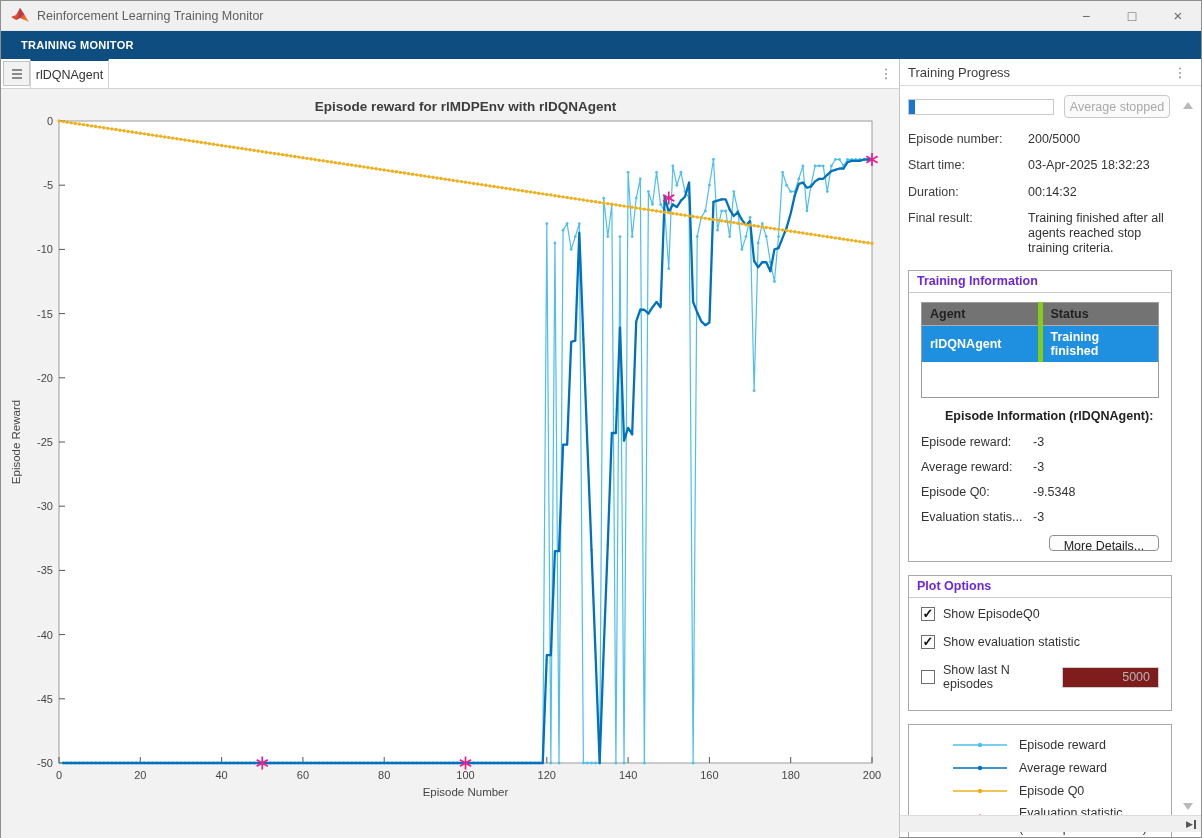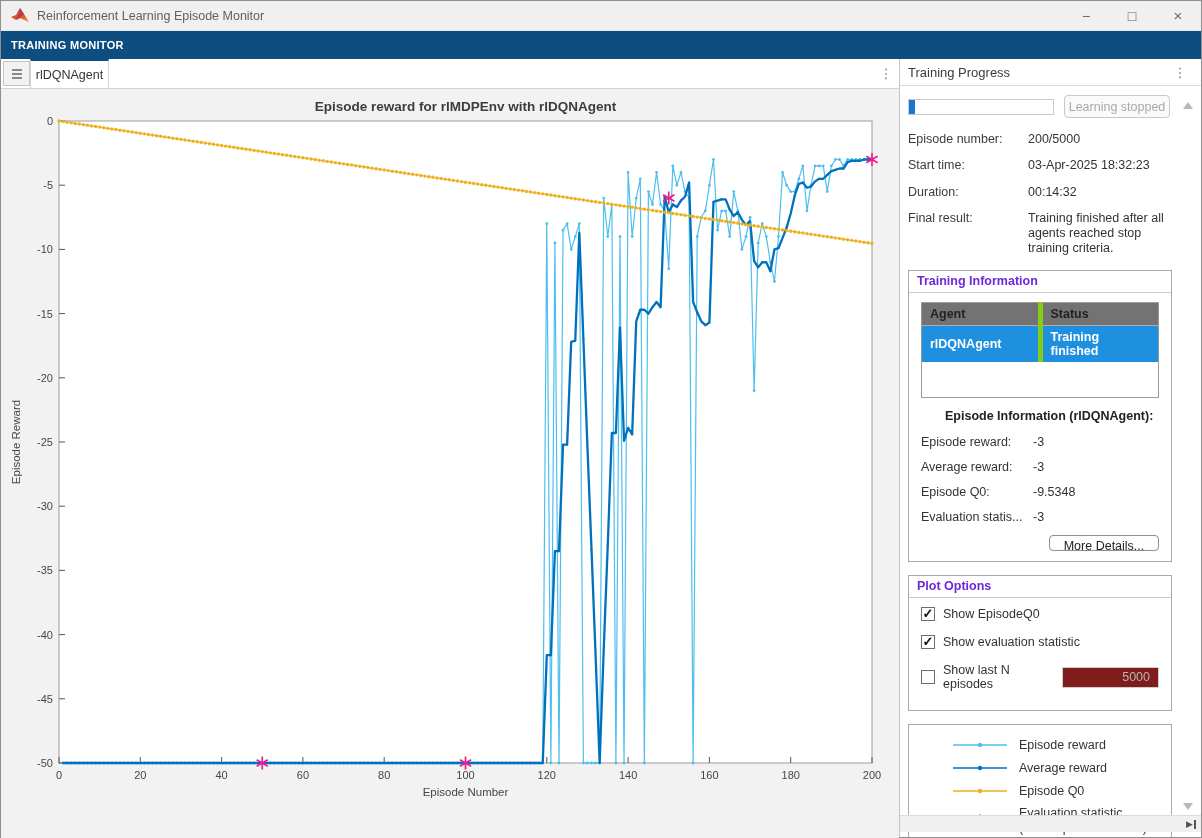--- a/index.html
+++ b/index.html
@@ -8,21 +8,21 @@
   .window { width:1202px; height:838px; border:1px solid #8f8f8f; display:flex; flex-direction:column; background:#fff; }
 
   
   .titlebar { height:30px; background:#f0f0f0; display:flex; align-items:center; flex-shrink:0; border-bottom:1px solid #e6e6e6; }
   .matlab-logo { margin-left:10px; width:18px; height:16px; display:flex; align-items:center; }
   .titlebar-text { color:#5f5f5f; margin-left:8px; font-size:12.5px; }
   .win-controls { margin-left:auto; display:flex; height:100%; }
   .win-btn { width:46px; height:100%; display:flex; align-items:center; justify-content:center; color:#666; font-size:14px; }
 
   
-  .toolbar { height:28px; background:#0e4d80; color:#fff; display:flex; align-items:center; padding-left:10px; flex-shrink:0;
+  .toolbar { height:28px; background:#0e4d80; color:#fff; display:flex; align-items:center; padding-left:20px; flex-shrink:0;
              font-size:11px; font-weight:bold; letter-spacing:.3px; }
 
   
   .main-row { flex:1; display:flex; min-height:0; }
   .left-col { width:899px; flex-shrink:0; display:flex; flex-direction:column; border-right:1px solid #c5c5c5; }
 
   .tabstrip { height:30px; background:#fff; border-bottom:1px solid #d4d4d4; display:flex; align-items:stretch; flex-shrink:0; }
   .doc-grid { width:27px; margin:2px 0 2px 2px; border:1px solid #c4c4c4; background:#f2f2f2;
               display:flex; flex-direction:column; align-items:center; justify-content:center; gap:2px; }
   .doc-grid i { display:block; width:10px; height:2px; background:#8a8a8a; }
@@ -100,21 +100,21 @@
             <linearGradient id="mg" x1="0" y1="0" x2="1" y2="1">
           <stop offset="0" stop-color="#c9303e"></stop>
               <stop offset="0.6" stop-color="#e1562f"></stop>
               <stop offset="1" stop-color="#f29e23"></stop>
         </linearGradient>
           </defs>
         <polygon points="9,0 13,6 18,14 9,10 5,12 0,9 5,7" fill="url(#mg)"></polygon>
         <polygon points="9,0 7,8 5,12 9,10 13,6" fill="#b13a51" opacity="0.85"></polygon>
       </svg>
     </span>
-    <span class="titlebar-text">Reinforcement Learning Episode Monitor</span>
+    <span class="titlebar-text">Reinforcement Learning Training Monitor</span>
     <div class="win-controls">
       <span class="win-btn">−</span>
       <span class="win-btn">□</span>
       <span class="win-btn" style="font-size:15px">×</span>
     </div>
   </div>
 
   <div class="toolbar">
     <span>TRAINING MONITOR</span>
   </div>
@@ -708,21 +708,21 @@
         <span>Training Progress</span>
         <span class="kebab">⋮</span>
       </div>
 
       <div class="panel-body">
 
         <div class="progress-row">
           <div class="progress-bar">
             <div class="progress-fill" id="progress-fill" style="width: 4.5%;"></div>
           </div>
-          <div class="stopped-btn">Learning stopped</div>
+          <div class="stopped-btn">Average stopped</div>
         </div>
 
         <div class="field-row">
           <span class="field-label">Episode number:</span>
           <span class="field-value">200/5000</span>
         </div>
         <div class="field-row">
           <span class="field-label">Start time:</span>
           <span class="field-value">03-Apr-2025 18:32:23</span>
         </div>

